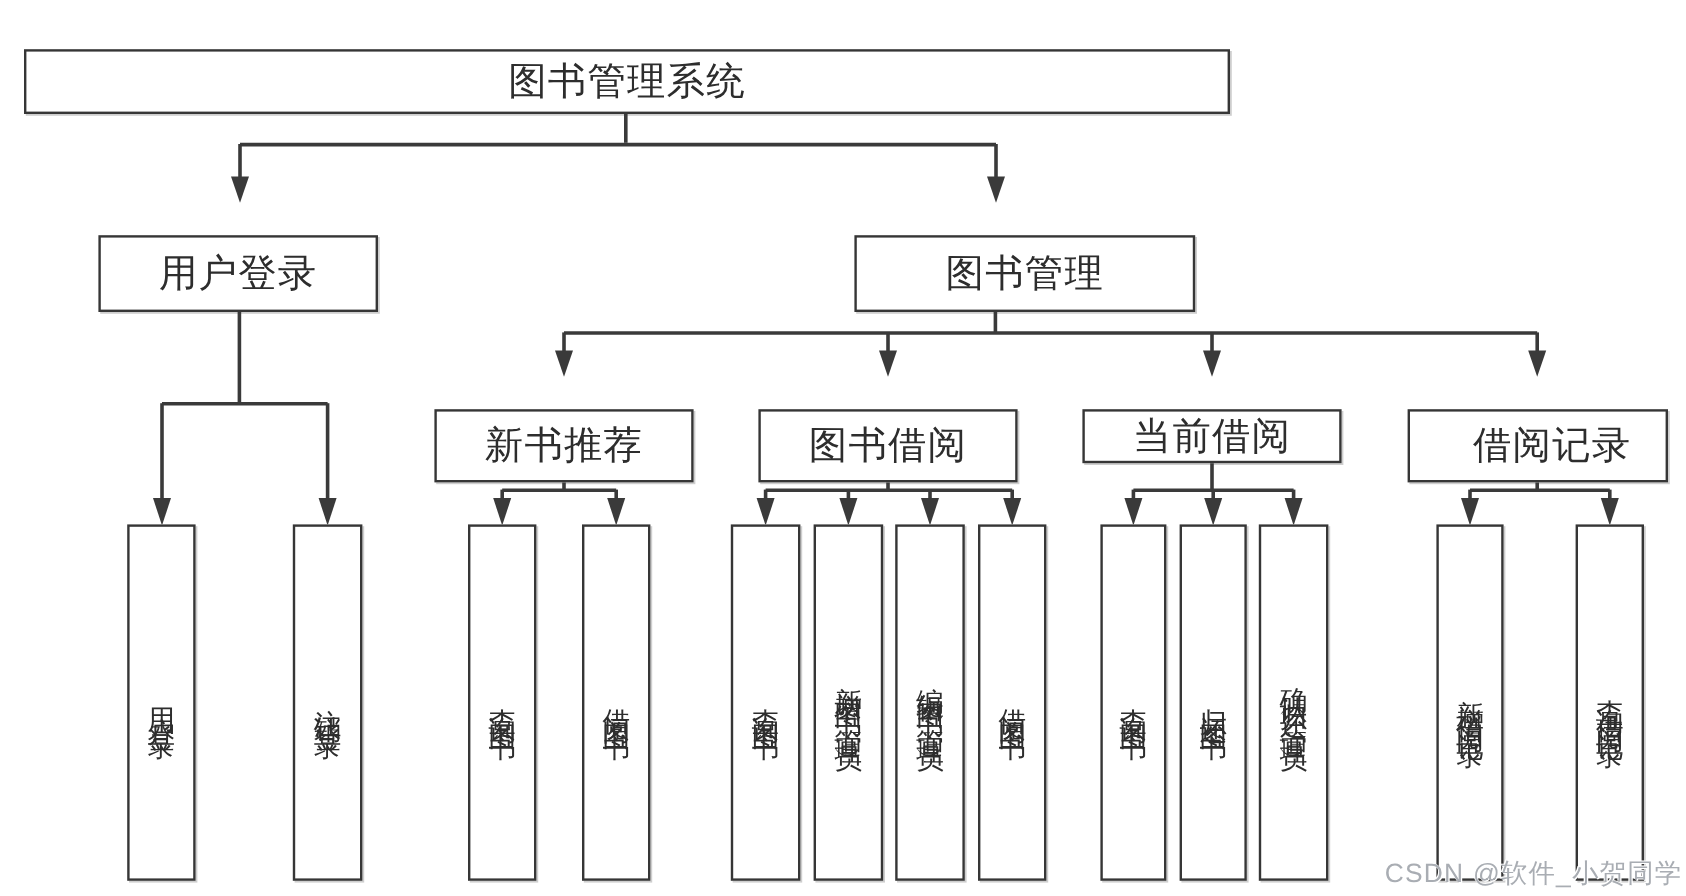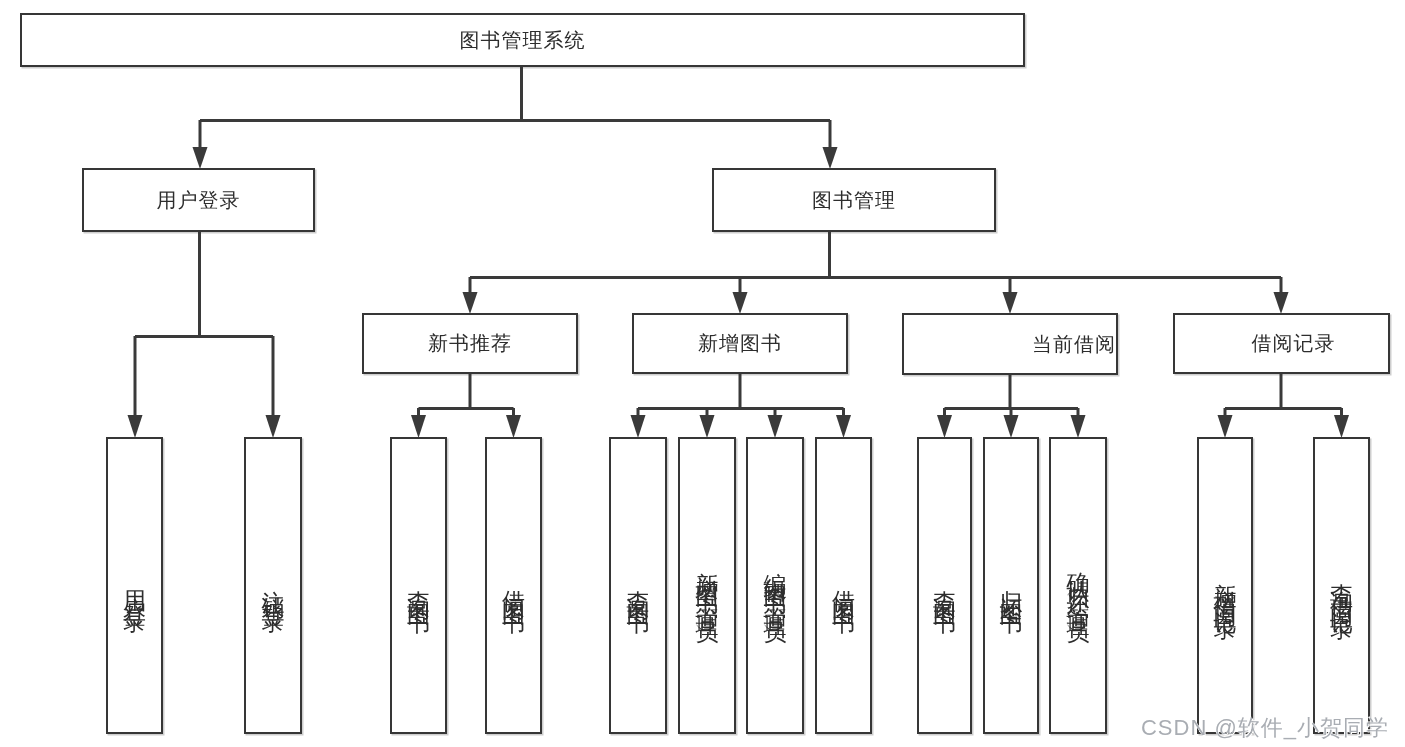--- a/index.html
+++ b/index.html
@@ -26,38 +26,39 @@
     background: #ffffff;
     border: 2px solid #363636;
     box-shadow: 1.5px 1.5px 0 rgba(60,60,60,0.25);
     box-sizing: border-box;
     display: flex;
     align-items: center;
     justify-content: center;
     color: #2d2d2d;
   }
   .hbox {
-    font-size: 20px;
+    font-size: 32px;
     letter-spacing: 1px;
     white-space: nowrap;
+    margin-top: 28px;
   }
   .vbox {
     top: 437px;
     height: 297px;
     font-size: 23px;
   }
   .vbox .vtext {
     writing-mode: vertical-rl;
     letter-spacing: 7px;
     line-height: 1;
   }
   .watermark {
     position: absolute;
     top: 713px;
-    right: 16px;
+    right: 3px;
     font-size: 22px;
     color: #a9adb3;
     letter-spacing: 1px;
     text-shadow: 1px 1px 0 #ffffff, -1px -1px 0 #ffffff;
     white-space: nowrap;
     z-index: 5;
   }
 </style>
 </head>
 <body>
@@ -141,23 +142,23 @@
     <span>用户登录</span>
   </div>
   <div class="node hbox" style="left:712px; top:168px; width:284px; height:64px;">
     <span>图书管理</span>
   </div>
 
   <div class="node hbox" style="left:362px; top:313px; width:216px; height:61px;text-align:right;">
     <span>新书推荐</span>
   </div>
   <div class="node hbox" style="left:632px; top:313px; width:216px; height:61px;">
-    <span>新增图书</span>
-  </div>
-  <div class="node hbox" style="left:902px; top:313px; width:216px; height:62px;justify-content:flex-end;">
+    <span>图书借阅</span>
+  </div>
+  <div class="node hbox" style="left:902px; top:313px; width:216px; height:45px;">
     <span>当前借阅</span>
   </div>
   <div class="node hbox" style="left:1173px; top:313px; width:217px; height:61px;padding-left:24px;">
     <span>借阅记录</span>
   </div>
 
   <div class="node vbox" style="left:106px; width:57px;">
     <span class="vtext">用户登录</span>
   </div>
   <div class="node vbox" style="left:244px; width:58px;">

